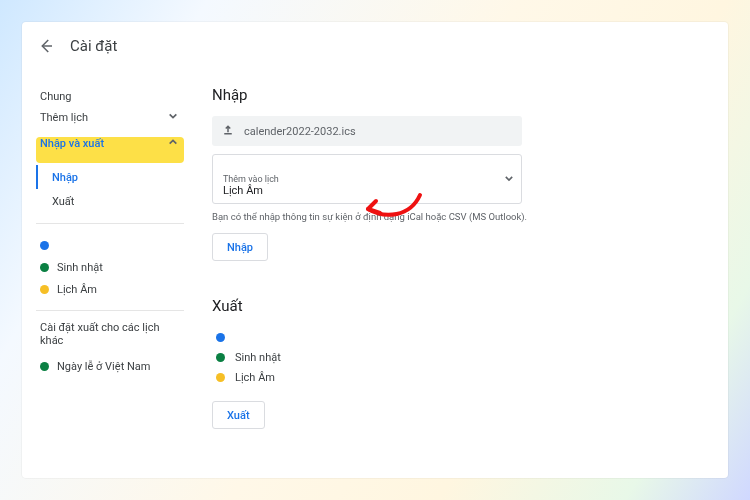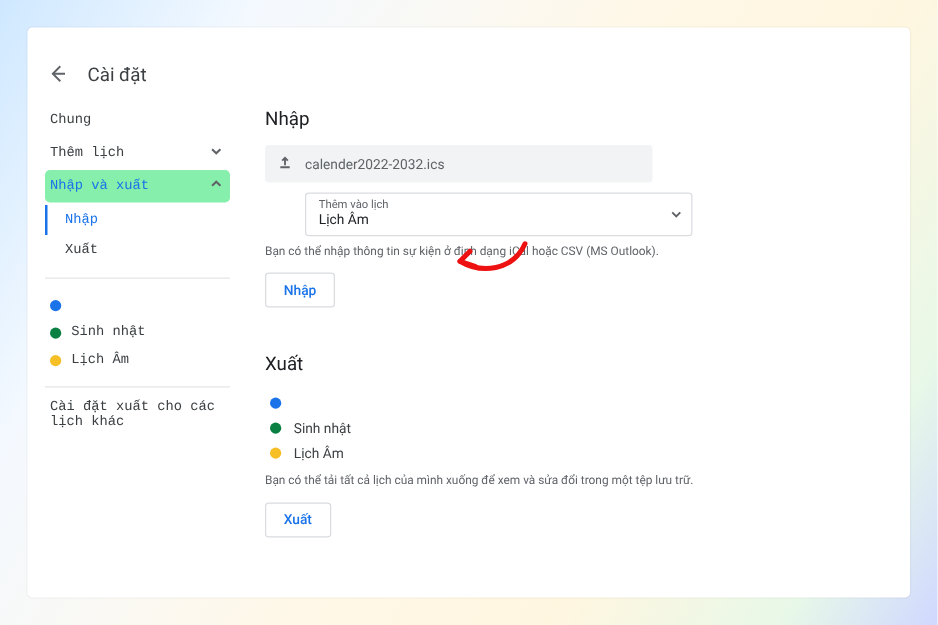--- a/index.html
+++ b/index.html
@@ -8,44 +8,44 @@
     width: 750px; height: 500px;
     background: linear-gradient(120deg,#cfe8ff 0%,#f4f9ff 20%,#fff8e8 50%,#fff6e0 70%,#e8f8e8 88%,#d0d8ff 100%);
     overflow: hidden;
   }
   .window {
     position: absolute; left: 22px; top: 22px; right: 22px; bottom: 22px;
     background: #fff; border-radius: 4px;
     box-shadow: 0 0 0 1px rgba(0,0,0,0.03);
   }
   .header {
-    height: 48px; display: flex; align-items: flex-end;
+    height: 48px; display: flex; align-items: center;
     padding: 0 14px; border-bottom: 1px solid rgba(0,0,0,0);
   }
   .back-icon { width: 20px; height: 20px; display:flex; align-items:center; justify-content:center; cursor:pointer; color:#5f6368;}
   .back-icon svg { width:18px; height:18px; stroke:#5f6368; stroke-width:2; fill:none; }
   .h-title { margin-left: 14px; font-size: 15px; color:#3c4043; font-weight:400;}
   .body { display:flex; position:absolute; top:48px; left:0; right:0; bottom:0; }
-  .sidebar { width: 170px; padding: 14px 8px 14px 14px; font-size:11px; color:#3c4043;font-family:Liberation Mono, monospace; }
+  .sidebar { width: 170px; padding: 14px 8px 14px 14px; font-size:11px; color:#3c4043; }
   .side-h { font-size:11px; color:#3c4043; margin: 6px 4px 8px 4px;}
-  .side-row { height:26px; display:flex; align-items:center; justify-content:space-between; padding:0 6px 0 4px; border-radius:4px; cursor:pointer; color:#3c4043;}
+  .side-row { height:26px; display:flex; align-items:flex-start; justify-content:space-between; padding:0 6px 0 4px; border-radius:4px; cursor:pointer; color:#3c4043;}
   .side-row.expandable svg { width:10px; height:10px; stroke:#5f6368; stroke-width:2; fill:none;}
-  .side-row.selected { background:#86efac; color:#1a73e8; font-weight:500;}
+  .side-row.selected { background:#fde047; color:#1a73e8; font-weight:500;}
   .sub-items { margin: 2px 0 4px 0;}
   .sub-item { height:24px; display:flex; align-items:center; padding-left:14px; font-size:11px; color:#3c4043; border-left:2px solid transparent; cursor:pointer;}
   .sub-item.active { border-left:2px solid #1a73e8; color:#1a73e8; font-weight:500;}
   .side-sep { border-top:1px solid #e5e5e5; margin:10px 0;}
   .color-item { display:flex; align-items:center; height:22px; font-size:11px; color:#3c4043; cursor:pointer;}
   .dot { width:9px; height:9px; border-radius:50%; margin:0 8px 0 4px; flex-shrink:0;}
   .main { flex:1; padding: 16px 20px; font-size:11px; color:#3c4043; overflow:auto;}
   .sec-title { font-size:15px; color:#202124; margin-bottom:12px; }
   .file-control { width:310px; height:30px; background:#f1f3f4; border-radius:3px; display:flex; align-items:center; padding:0 10px; font-size:11px; color:#5f6368; cursor:pointer;}
   .upload-icon svg { width:12px; height:12px; stroke:#5f6368; stroke-width:2; fill:none;}
   .file-control span.label { margin-left:10px;text-align:right;}
-  .select-control { width:310px; margin-top:8px; border:1px solid #dadce0; border-radius:3px; padding:4px 10px 6px 10px; position:relative; cursor:pointer;margin-left:32px;}
+  .select-control { width:310px; margin-top:8px; border:1px solid #dadce0; border-radius:3px; padding:19px 10px 6px 10px; position:relative; cursor:pointer;}
   .select-control .floating { font-size:9px; color:#5f6368;}
   .select-control .value { font-size:11px; color:#202124;}
   .select-control .caret { position:absolute; right:8px; top:50%; transform:translateY(-50%);}
   .select-control .caret svg { width:8px; height:8px; stroke:#5f6368; stroke-width:2; fill:none;}
   .hint { font-size:9.5px; color:#5f6368; margin-top:6px; max-width:360px; line-height:1.4;}
   .btn { display:inline-flex; align-items:center; justify-content:center; height:28px; padding:0 14px; border:1px solid #dadce0; border-radius:3px; color:#1a73e8; font-size:11px; font-weight:500; margin-top:10px; cursor:pointer; background:#fff;}
   .list { margin:6px 0 4px 0;}
   .list .row { display:flex; align-items:center; height:20px; font-size:11px; color:#3c4043;}
   .list .row .dot { margin:0 10px 0 4px;}
   .arrow { position:absolute; left:338px; top:165px; pointer-events:none;}
@@ -91,20 +91,24 @@
       <div class="color-item">
         <span class="dot" style="background:#0b8043"></span>
         <span>Sinh nhật</span>
       </div>
       <div class="color-item">
         <span class="dot" style="background:#f6bf26"></span>
         <span>Lịch Âm</span>
       </div>
       <div class="side-sep"></div>
       <div class="side-h">Cài đặt xuất cho các lịch khác</div>
+      <div class="color-item">
+        <span class="dot" style="background:#0b8043"></span>
+        <span>Ngày lễ ở Việt Nam</span>
+      </div>
     </div>
 
     <div class="main">
       <div class="sec-title">Nhập</div>
       <div class="file-control">
         <span class="upload-icon"><svg viewBox="0 0 16 16">
               <path d="M8 11 V3 M5 6 L8 3 L11 6 M3 13 H13"></path>
             </svg></span>
         <span class="label">calender2022-2032.ics</span>
       </div>
@@ -127,21 +131,20 @@
         </div>
         <div class="row">
           <span class="dot" style="background:#0b8043"></span>
           <span>Sinh nhật</span>
         </div>
         <div class="row">
           <span class="dot" style="background:#f6bf26"></span>
           <span>Lịch Âm</span>
         </div>
       </div>
-      <div class="hint">Bạn có thể tải tất cả lịch của mình xuống để xem và sửa đổi trong một tệp lưu trữ.</div>
       <div class="btn">Xuất</div>
     </div>
   </div>
 
   <div class="arrow">
     <svg viewBox="0 0 70 40">
       <path d="M60 8 C 50 30, 25 32, 8 22" stroke="#e11" stroke-width="4" fill="none" stroke-linecap="round"></path>
       <path d="M8 22 L16 14 M8 22 L20 26" stroke="#e11" stroke-width="4" fill="none" stroke-linecap="round"></path>
     </svg>
   </div>

